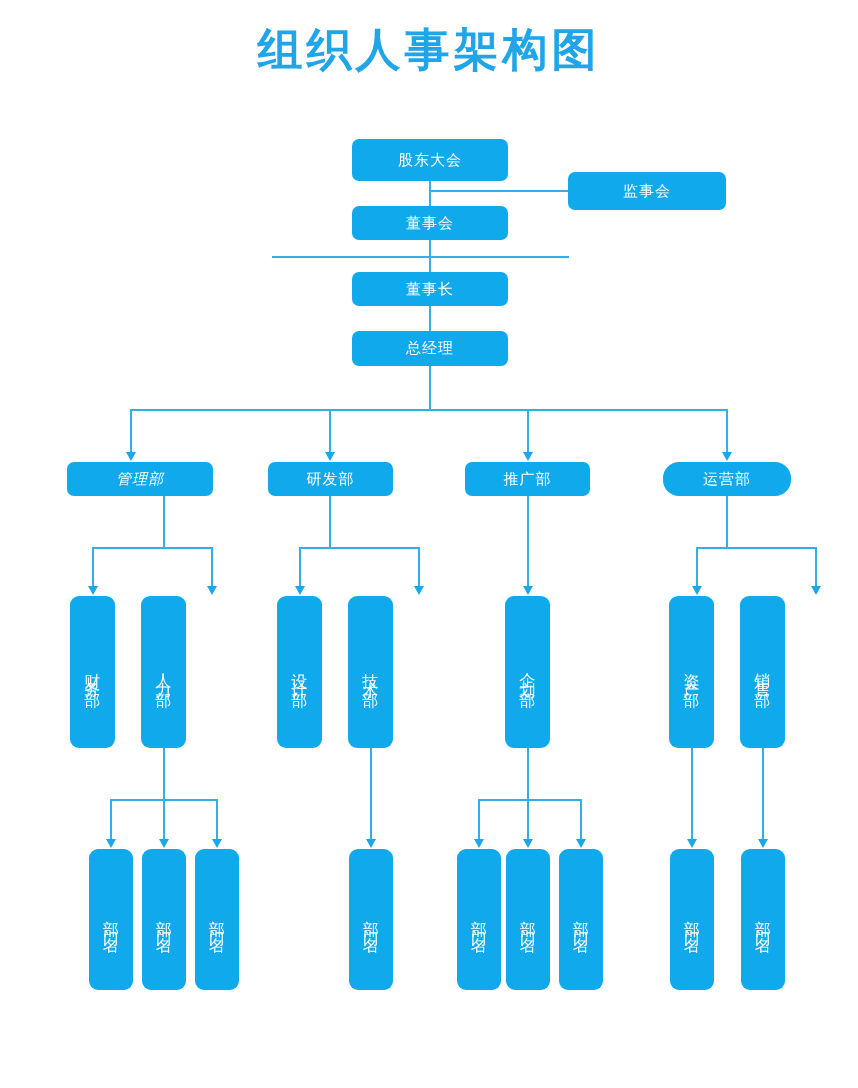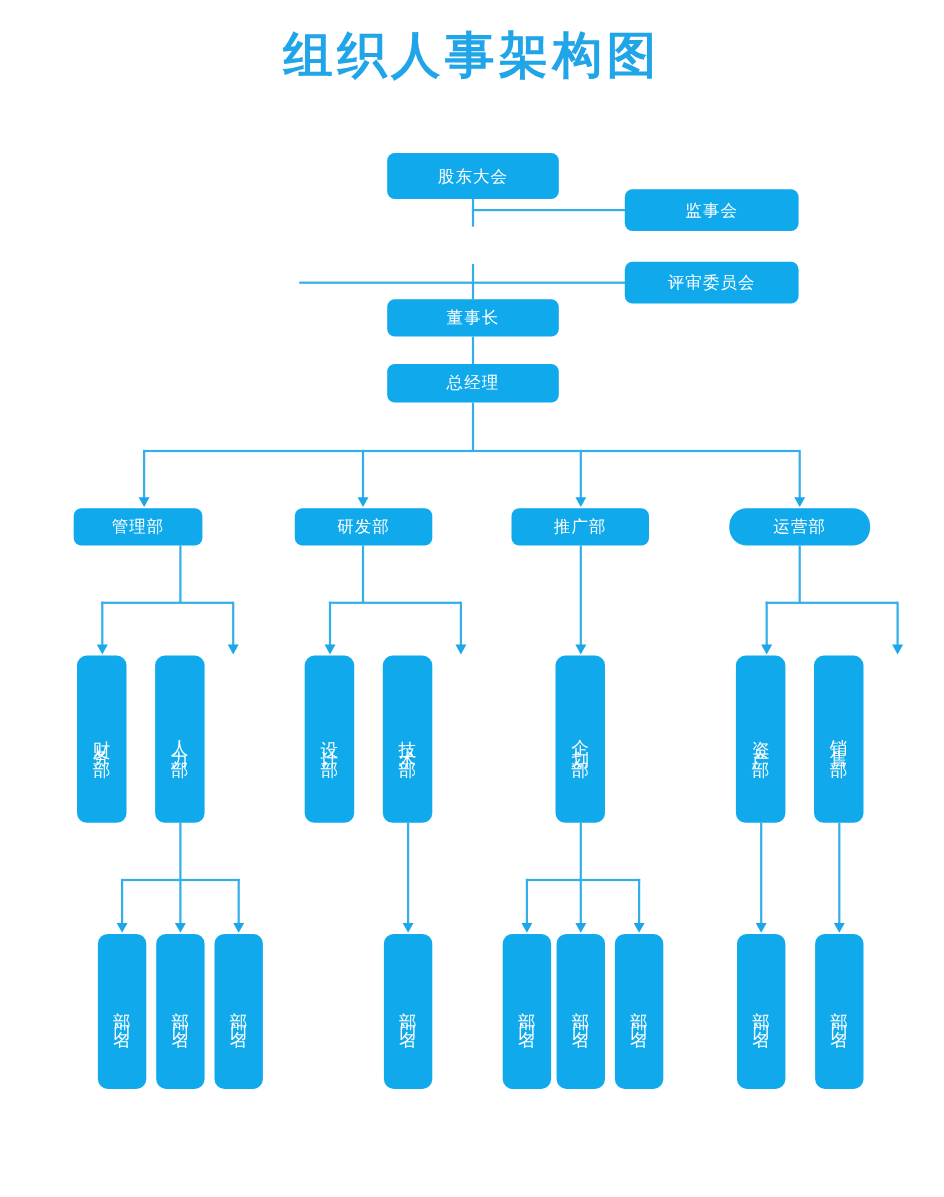--- a/index.html
+++ b/index.html
@@ -139,29 +139,29 @@
   <div class="ln v" style="left:691px;top:748px;height:93px;"></div>
   <div class="arrow" style="left:687px;top:839px;"></div>
 
   <div class="ln v" style="left:762px;top:748px;height:93px;"></div>
   <div class="arrow" style="left:758px;top:839px;"></div>
 
   <div class="node" style="left:352px;top:139px;width:156px;height:42px;">股东大会</div>
 
   <div class="node" style="left:568px;top:172px;width:158px;height:38px;">监事会</div>
 
+  <div class="node" style="left:352px;top:206px;width:156px;height:34px;">董事会</div>
 
 
-  <div class="node" style="left:568px;top:238px;width:158px;height:38px;">评审委员会</div>
 
   <div class="node" style="left:352px;top:331px;width:156px;height:35px;">总经理</div>
 
   <div class="node" style="left:352px;top:272px;width:156px;height:34px;">董事长</div>
 
-  <div class="node" style="left:67px;top:462px;width:117px;height:34px;">管理部</div>
+  <div class="node" style="left:67px;top:462px;width:146px;height:34px;font-style:italic;">管理部</div>
   <div class="node" style="left:268px;top:462px;width:125px;height:34px;">研发部</div>
   <div class="node" style="left:465px;top:462px;width:125px;height:34px;">推广部</div>
   <div class="node" style="left:663px;top:462px;width:128px;height:34px;border-radius:16px;">运营部</div>
 
   <div class="node vert" style="left:70px;top:596px;width:45px;height:152px;">财务部</div>
   <div class="node vert" style="left:141px;top:596px;width:45px;height:152px;">人力部</div>
   <div class="node vert" style="left:277px;top:596px;width:45px;height:152px;">设计部</div>
   <div class="node vert" style="left:348px;top:596px;width:45px;height:152px;">技术部</div>
   <div class="node vert" style="left:505px;top:596px;width:45px;height:152px;">企划部</div>
   <div class="node vert" style="left:669px;top:596px;width:45px;height:152px;">资产部</div>

